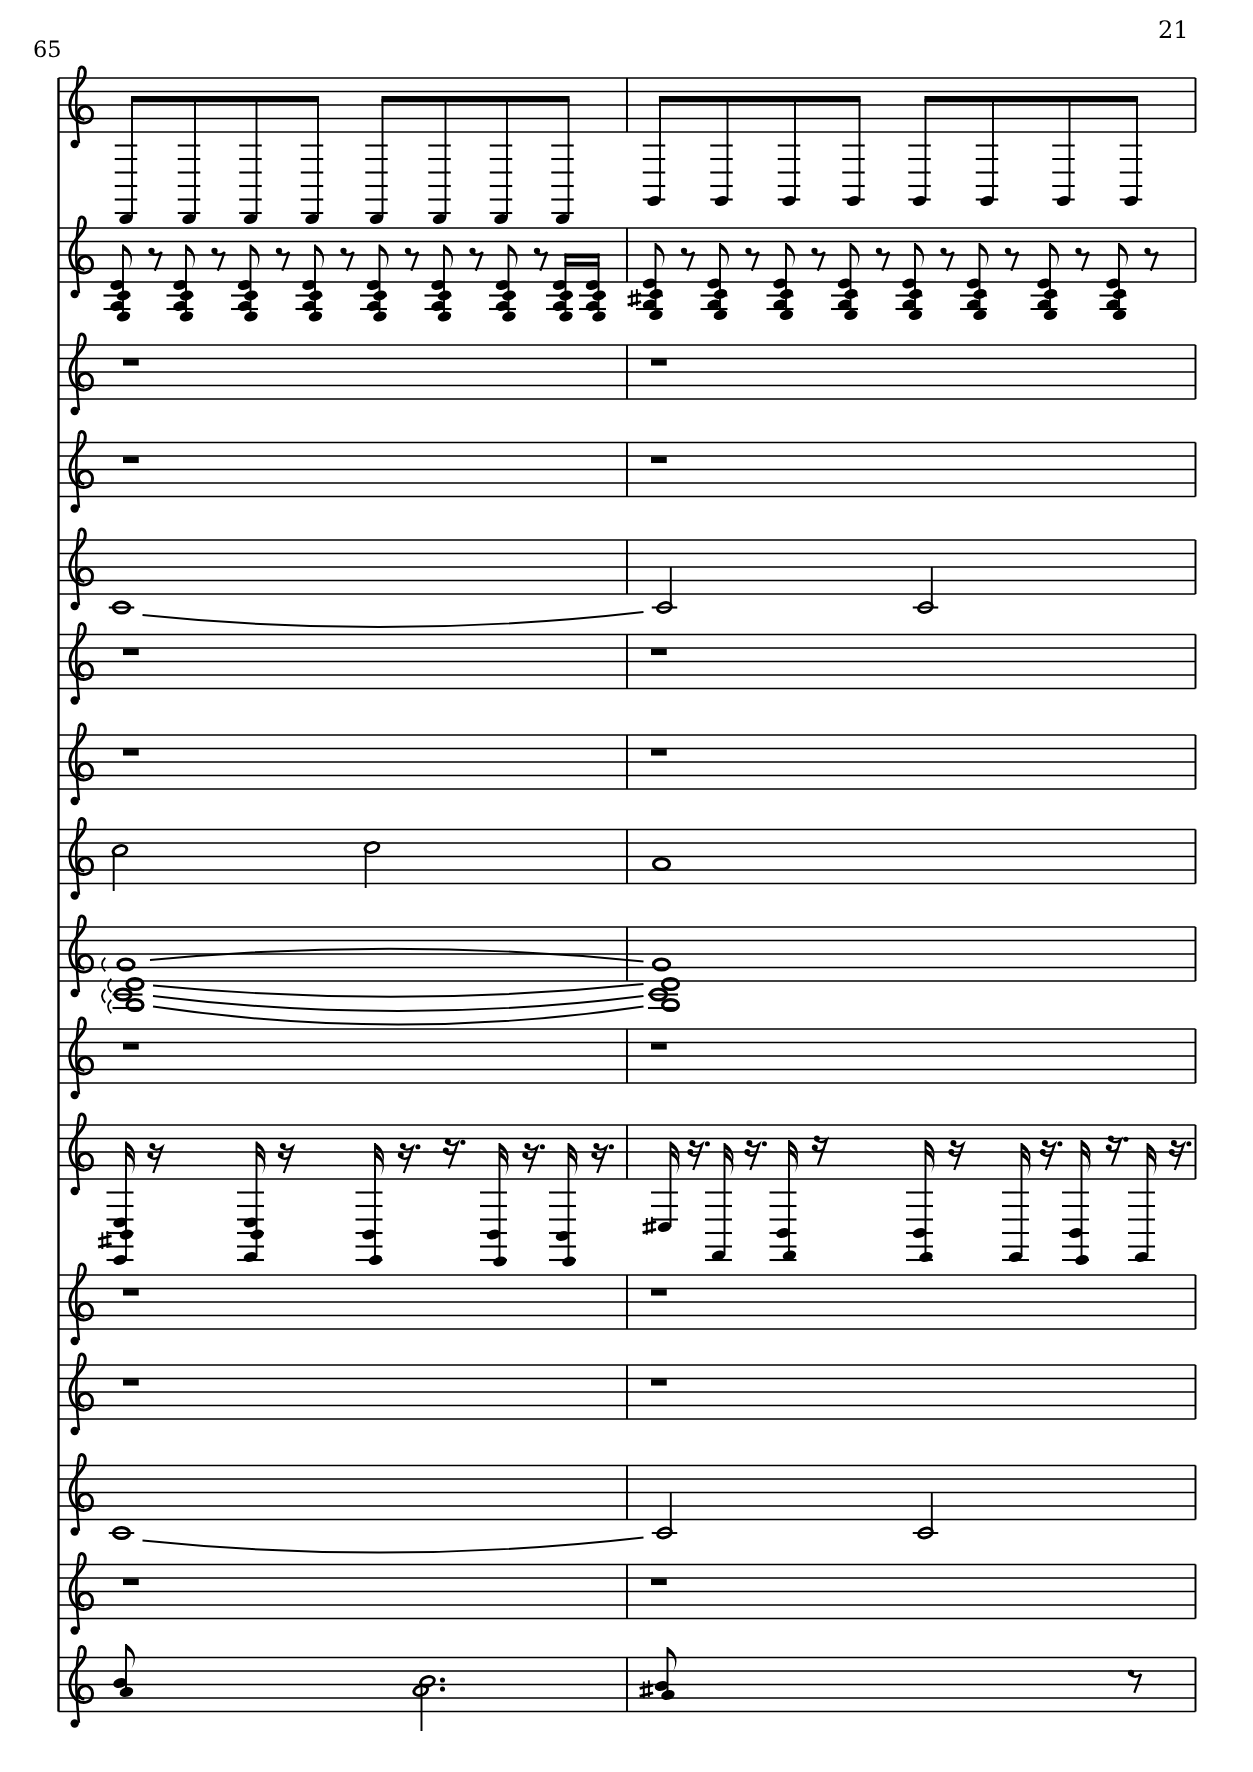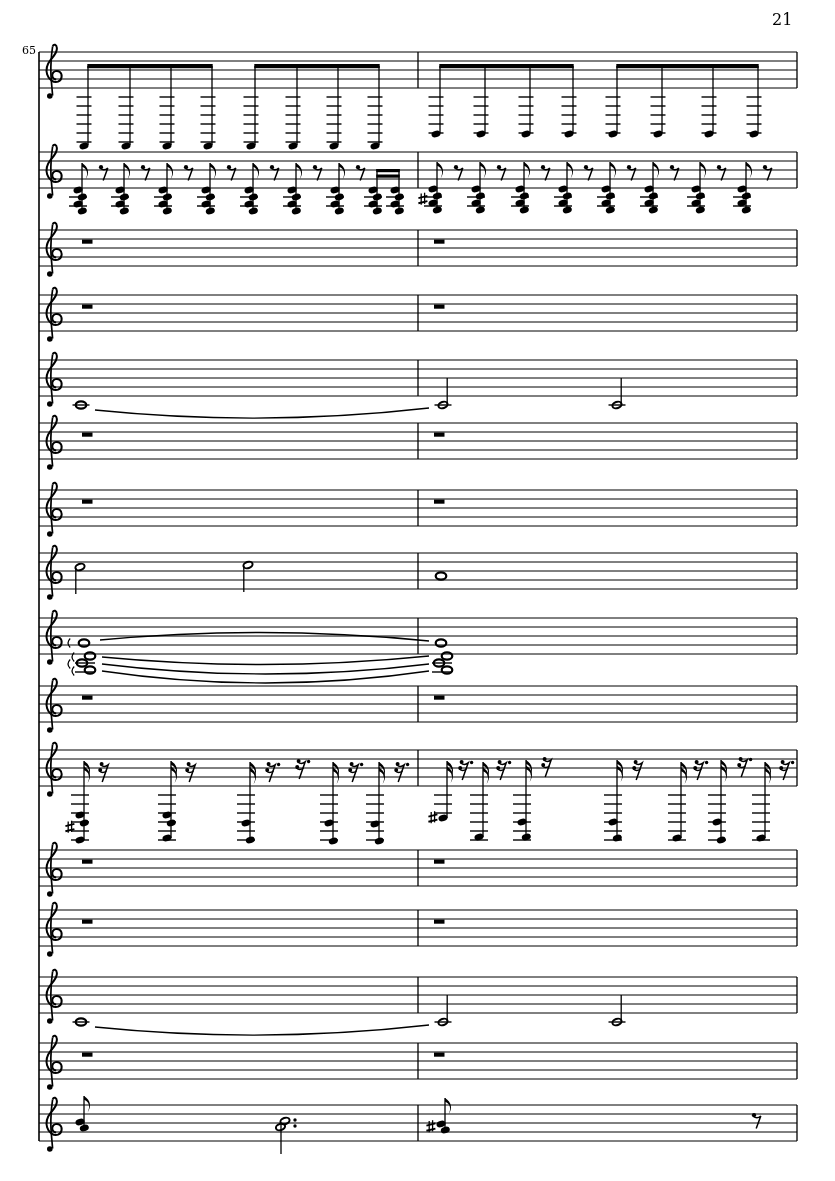--- a/index.html
+++ b/index.html
@@ -1,19 +1,19 @@
 <!DOCTYPE html>
 <html><head>
 <meta charset="utf-8">
 <style>
   html,body{margin:0;padding:0;background:#ffffff;}
   .page{position:relative;width:835px;height:1181px;background:#ffffff;color:#000;
         font-family:"DejaVu Serif",serif;overflow:hidden;}
   .page-number{position:absolute;left:772px;top:12px;font-size:16px;line-height:1;}
-  .measure-number{position:absolute;left:22px;top:45px;font-size:11px;line-height:1;}
+  .measure-number{position:absolute;left:22px;top:26px;font-size:15px;line-height:1;}
   svg.score{position:absolute;left:0;top:0;}
 </style>
 </head>
 <body>
 
 <div class="page">
   <div class="measure-number">65</div>
   <div class="page-number">21</div>
   <svg class="score" width="835" height="1181" viewBox="0 0 835 1181" xmlns="http://www.w3.org/2000/svg">
       <g>

